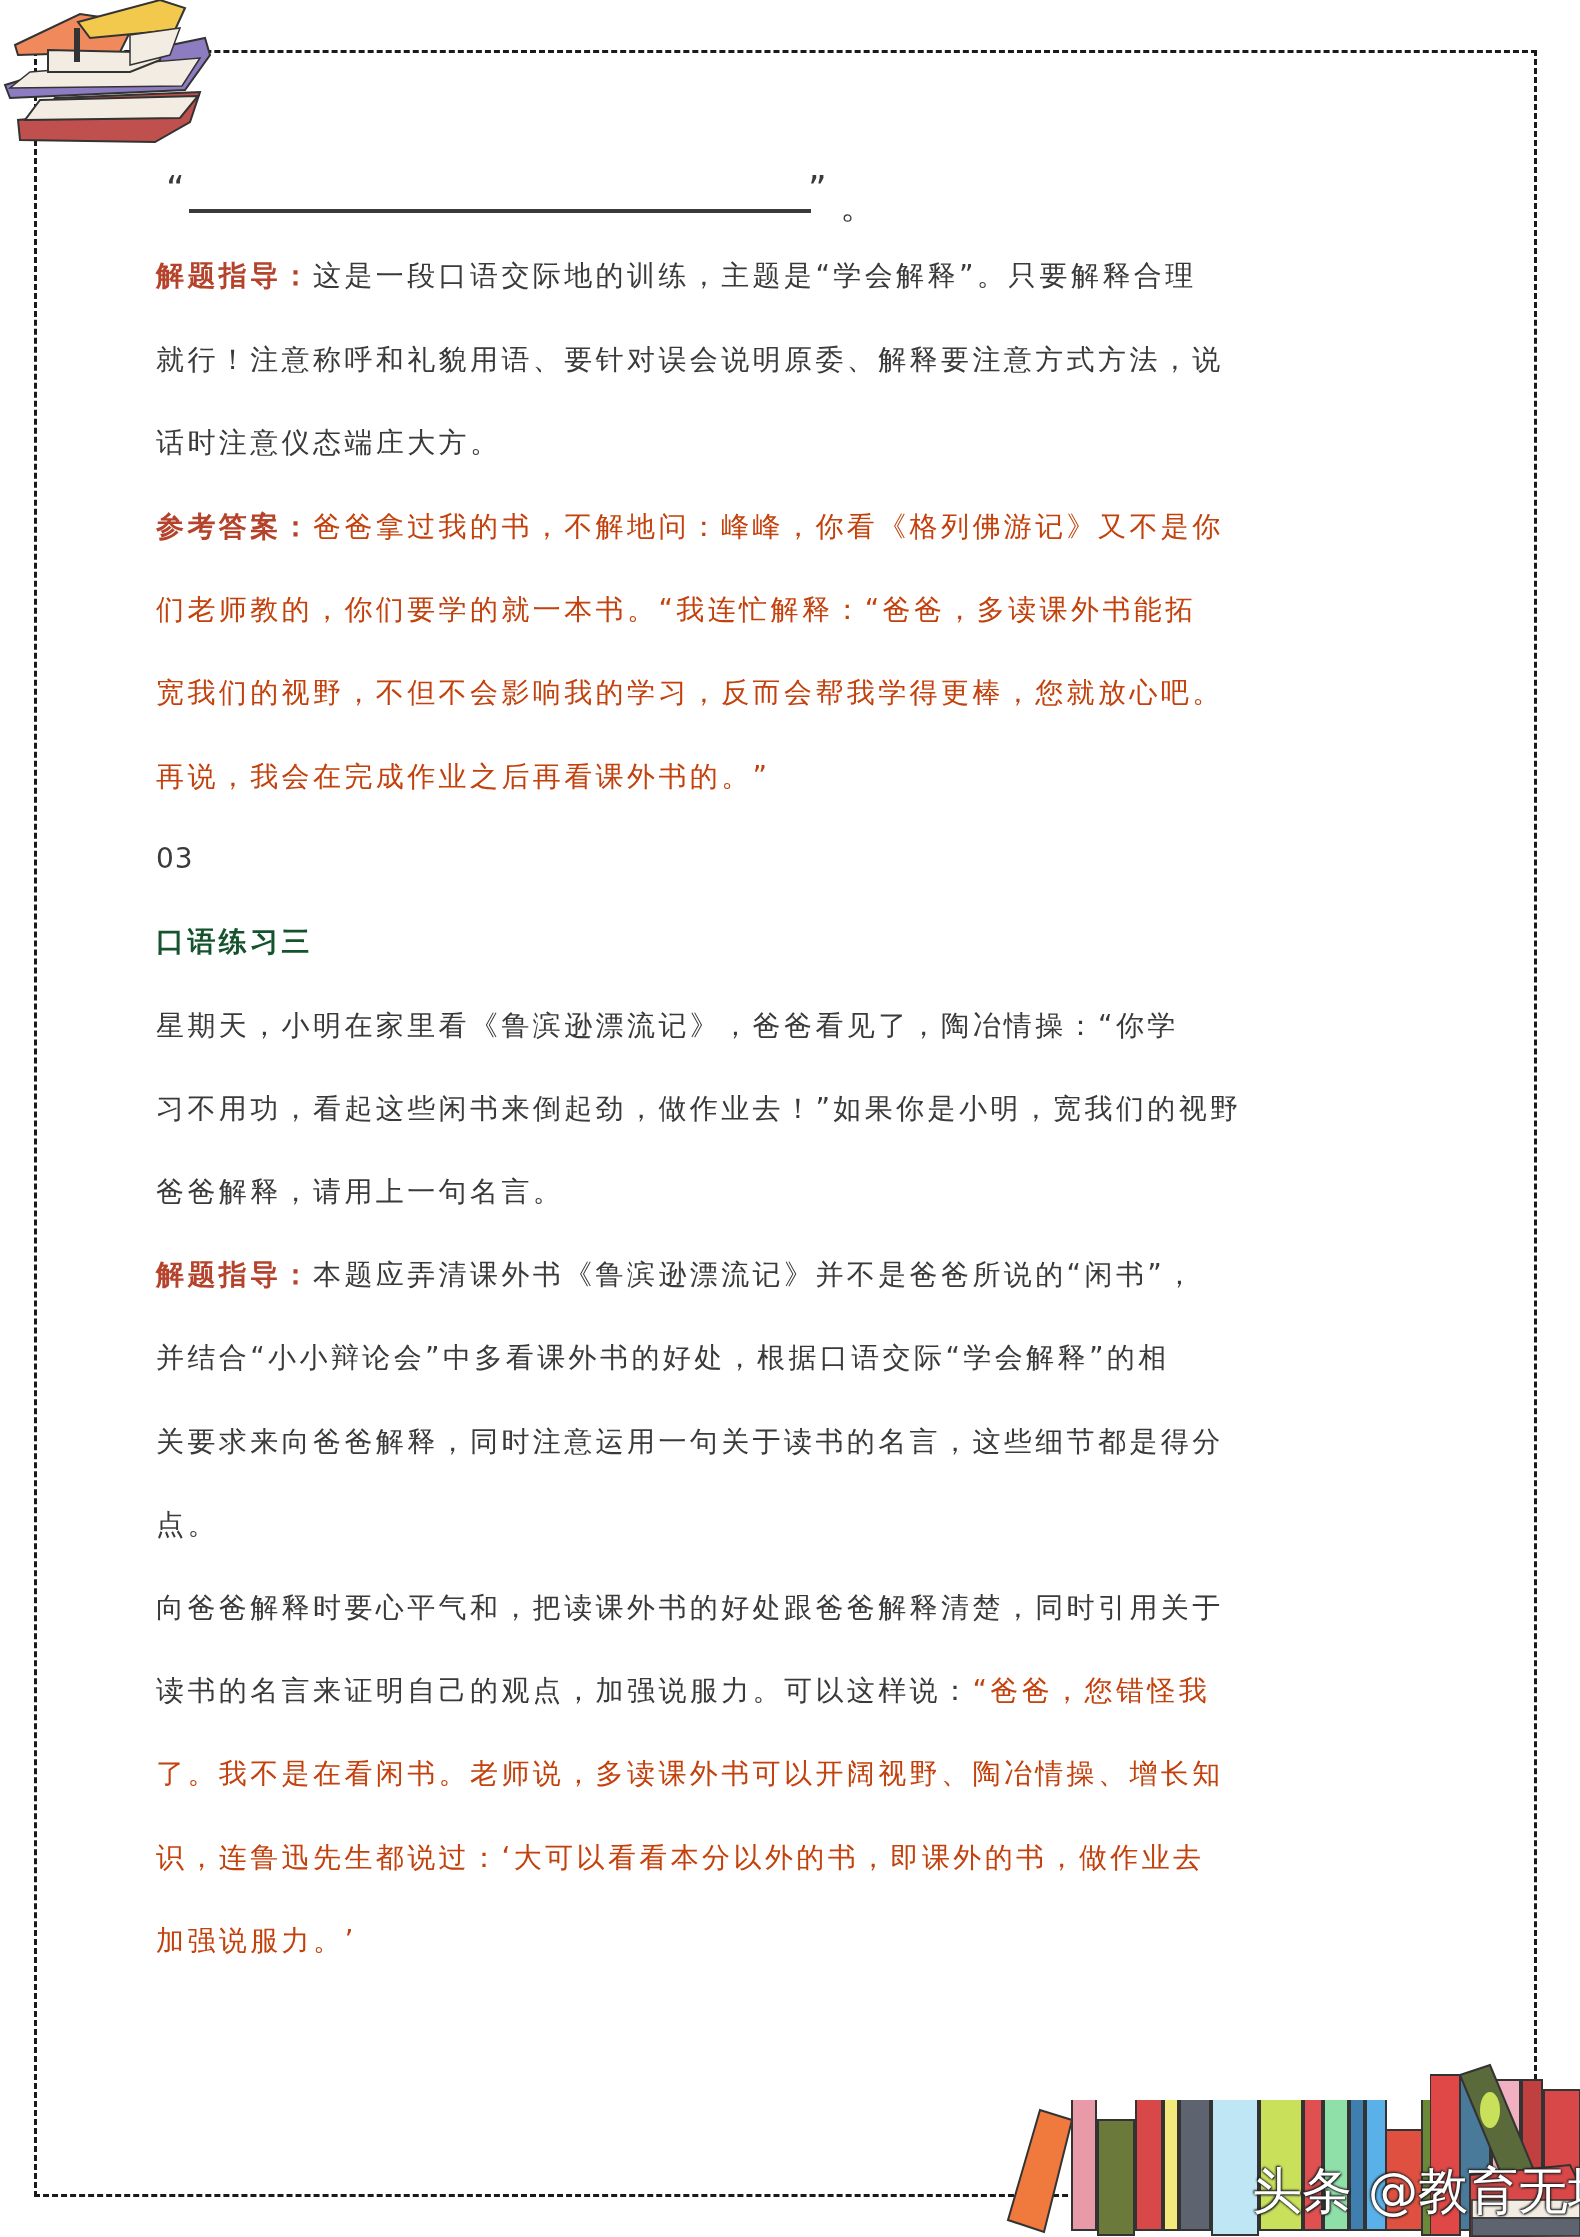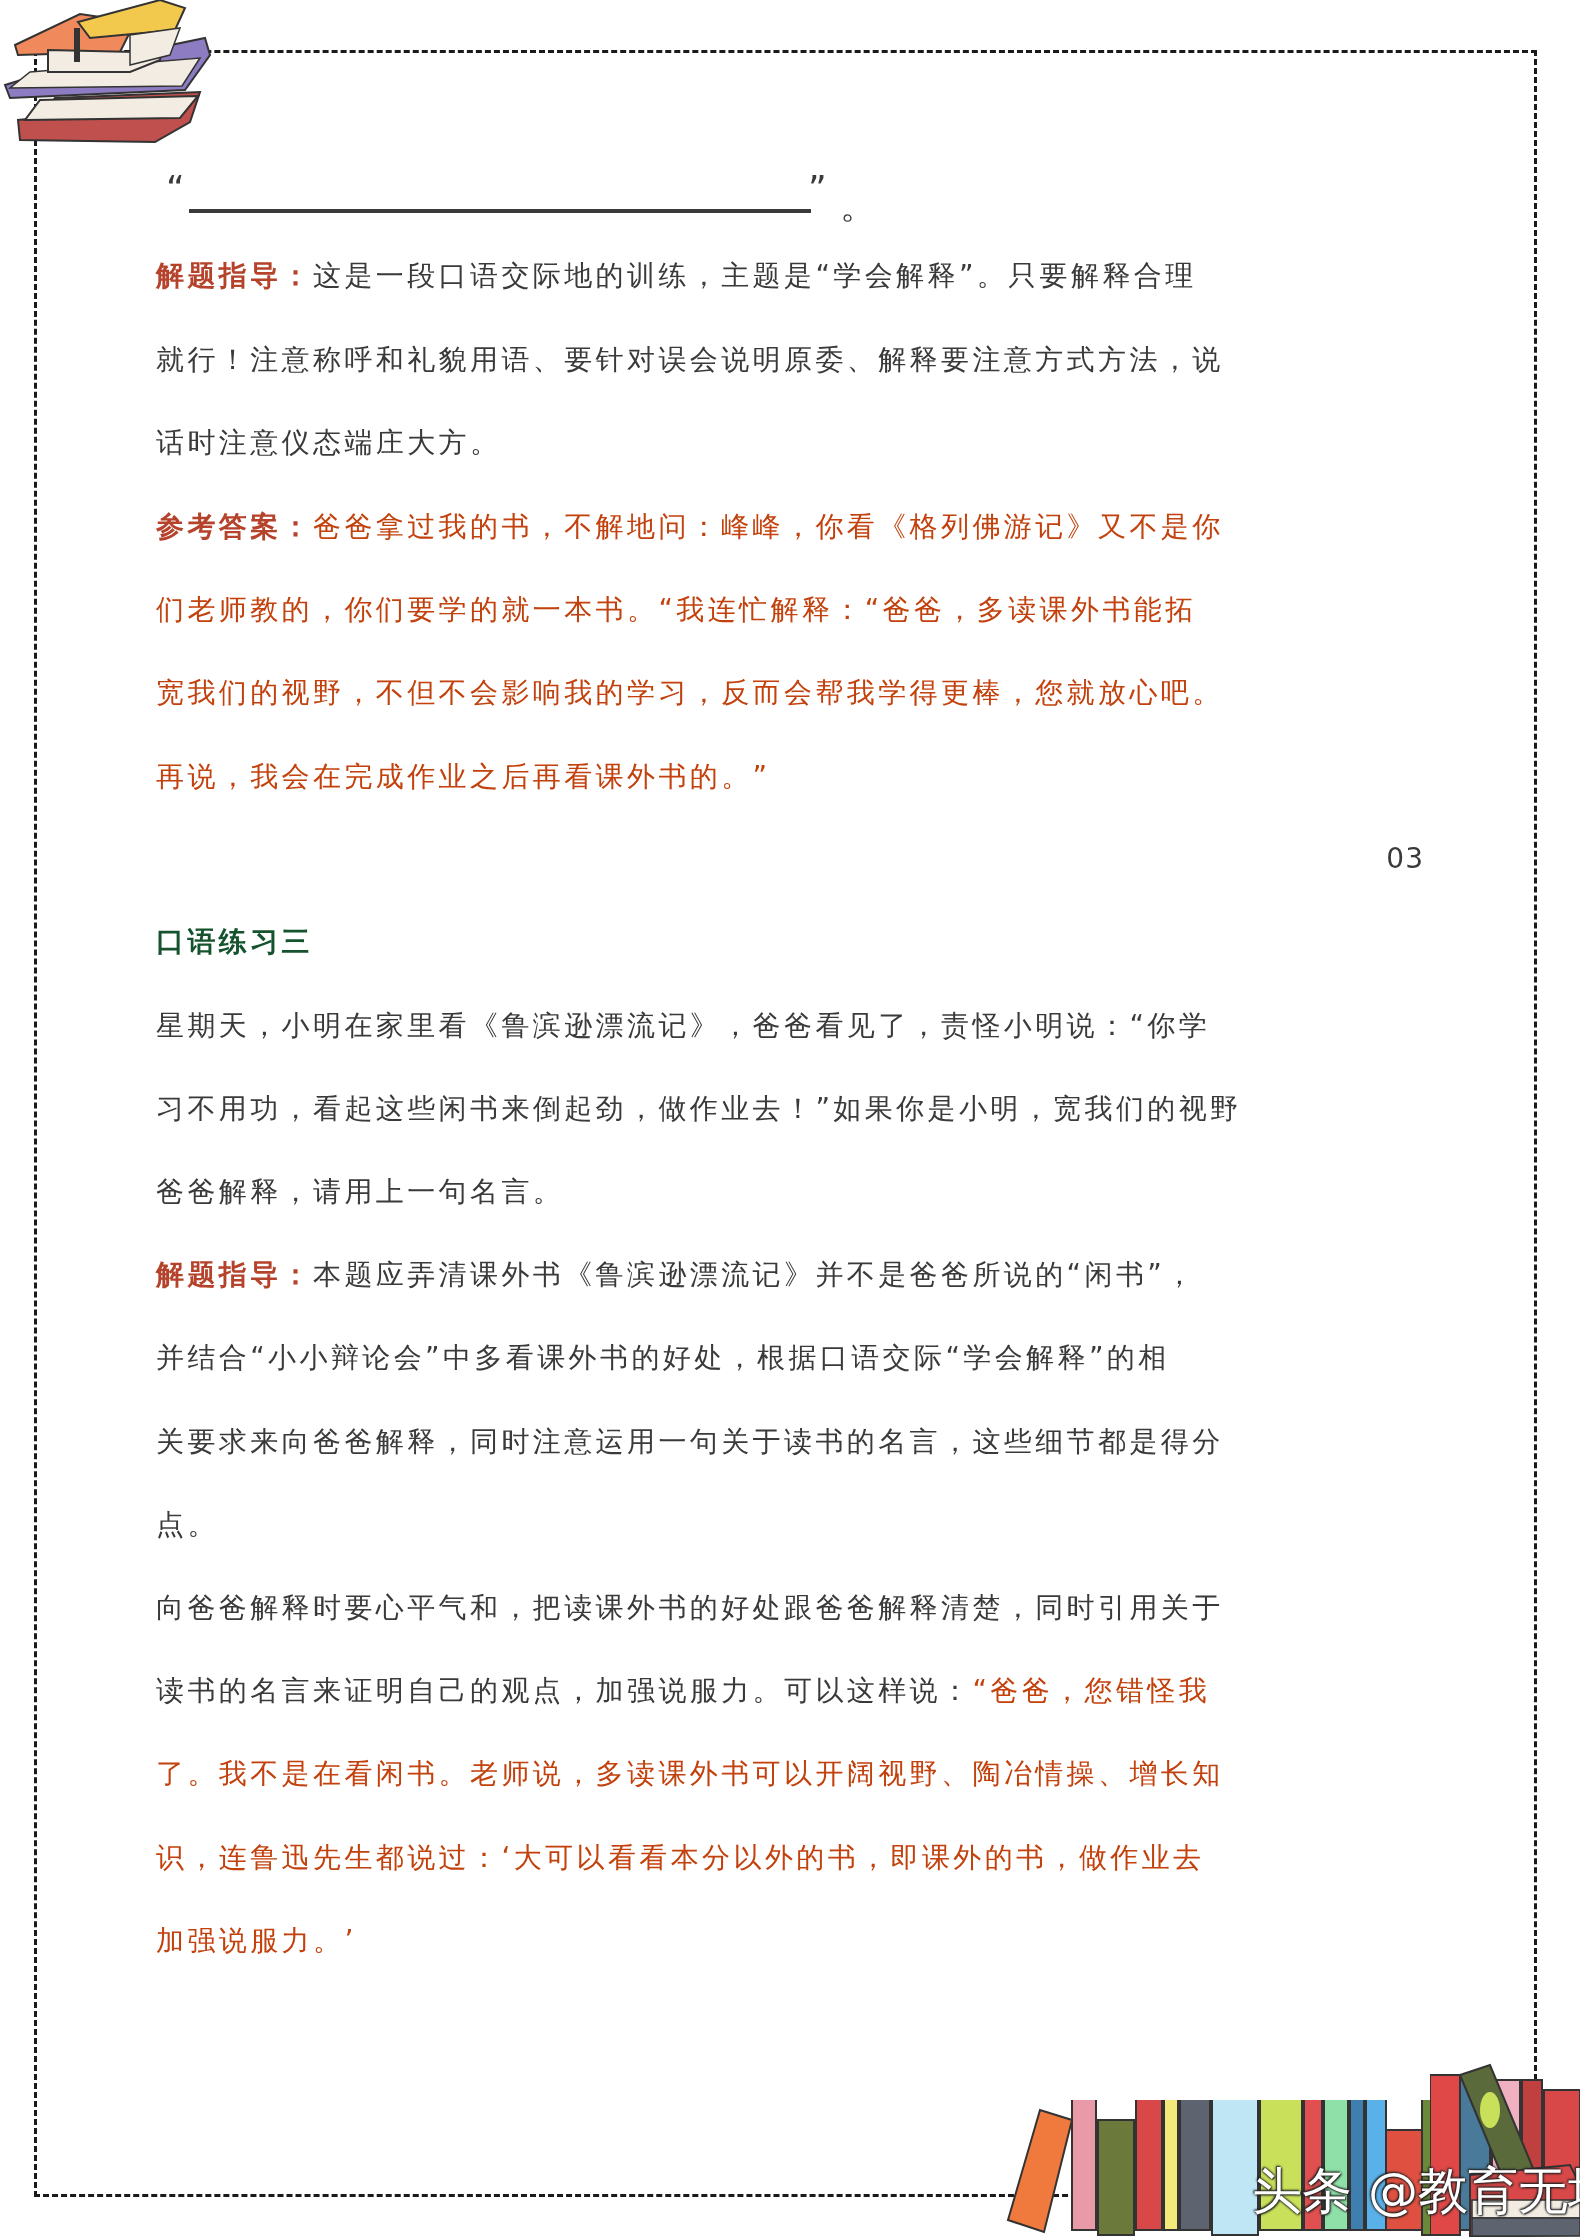--- a/index.html
+++ b/index.html
@@ -49,24 +49,24 @@
 <div class="line" style="top:330px;">就行！注意称呼和礼貌用语、要针对误会说明原委、解释要注意方式方法，说</div>
 <div class="line" style="top:413px;">话时注意仪态端庄大方。</div>
 
 <div class="line" style="top:497px;">
   <span class="lbl">参考答案：</span><span class="ans">爸爸拿过我的书，不解地问：峰峰，你看《格列佛游记》又不是你</span>
 </div>
 <div class="line ans" style="top:580px;">们老师教的，你们要学的就一本书。“我连忙解释：“爸爸，多读课外书能拓</div>
 <div class="line ans" style="top:663px;">宽我们的视野，不但不会影响我的学习，反而会帮我学得更棒，您就放心吧。</div>
 <div class="line ans" style="top:747px;">再说，我会在完成作业之后再看课外书的。”</div>
 
-<div class="line num" style="top:829px;text-align:right;">03</div>
+<div class="line num" style="top:829px;">03</div>
 <div class="line heading" style="top:912px;">口语练习三</div>
 
-<div class="line" style="top:996px;">星期天，小明在家里看《鲁滨逊漂流记》，爸爸看见了，责怪小明说：“你学</div>
+<div class="line" style="top:996px;">星期天，小明在家里看《鲁滨逊漂流记》，爸爸看见了，陶冶情操：“你学</div>
 <div class="line" style="top:1079px;">习不用功，看起这些闲书来倒起劲，做作业去！”如果你是小明，宽我们的视野</div>
 <div class="line" style="top:1162px;">爸爸解释，请用上一句名言。</div>
 
 <div class="line" style="top:1245px;">
   <span class="lbl">解题指导：</span><span>本题应弄清课外书《鲁滨逊漂流记》并不是爸爸所说的“闲书”，</span>
 </div>
 <div class="line" style="top:1328px;">并结合“小小辩论会”中多看课外书的好处，根据口语交际“学会解释”的相</div>
 <div class="line" style="top:1412px;">关要求来向爸爸解释，同时注意运用一句关于读书的名言，这些细节都是得分</div>
 <div class="line" style="top:1495px;">点。</div>
 

